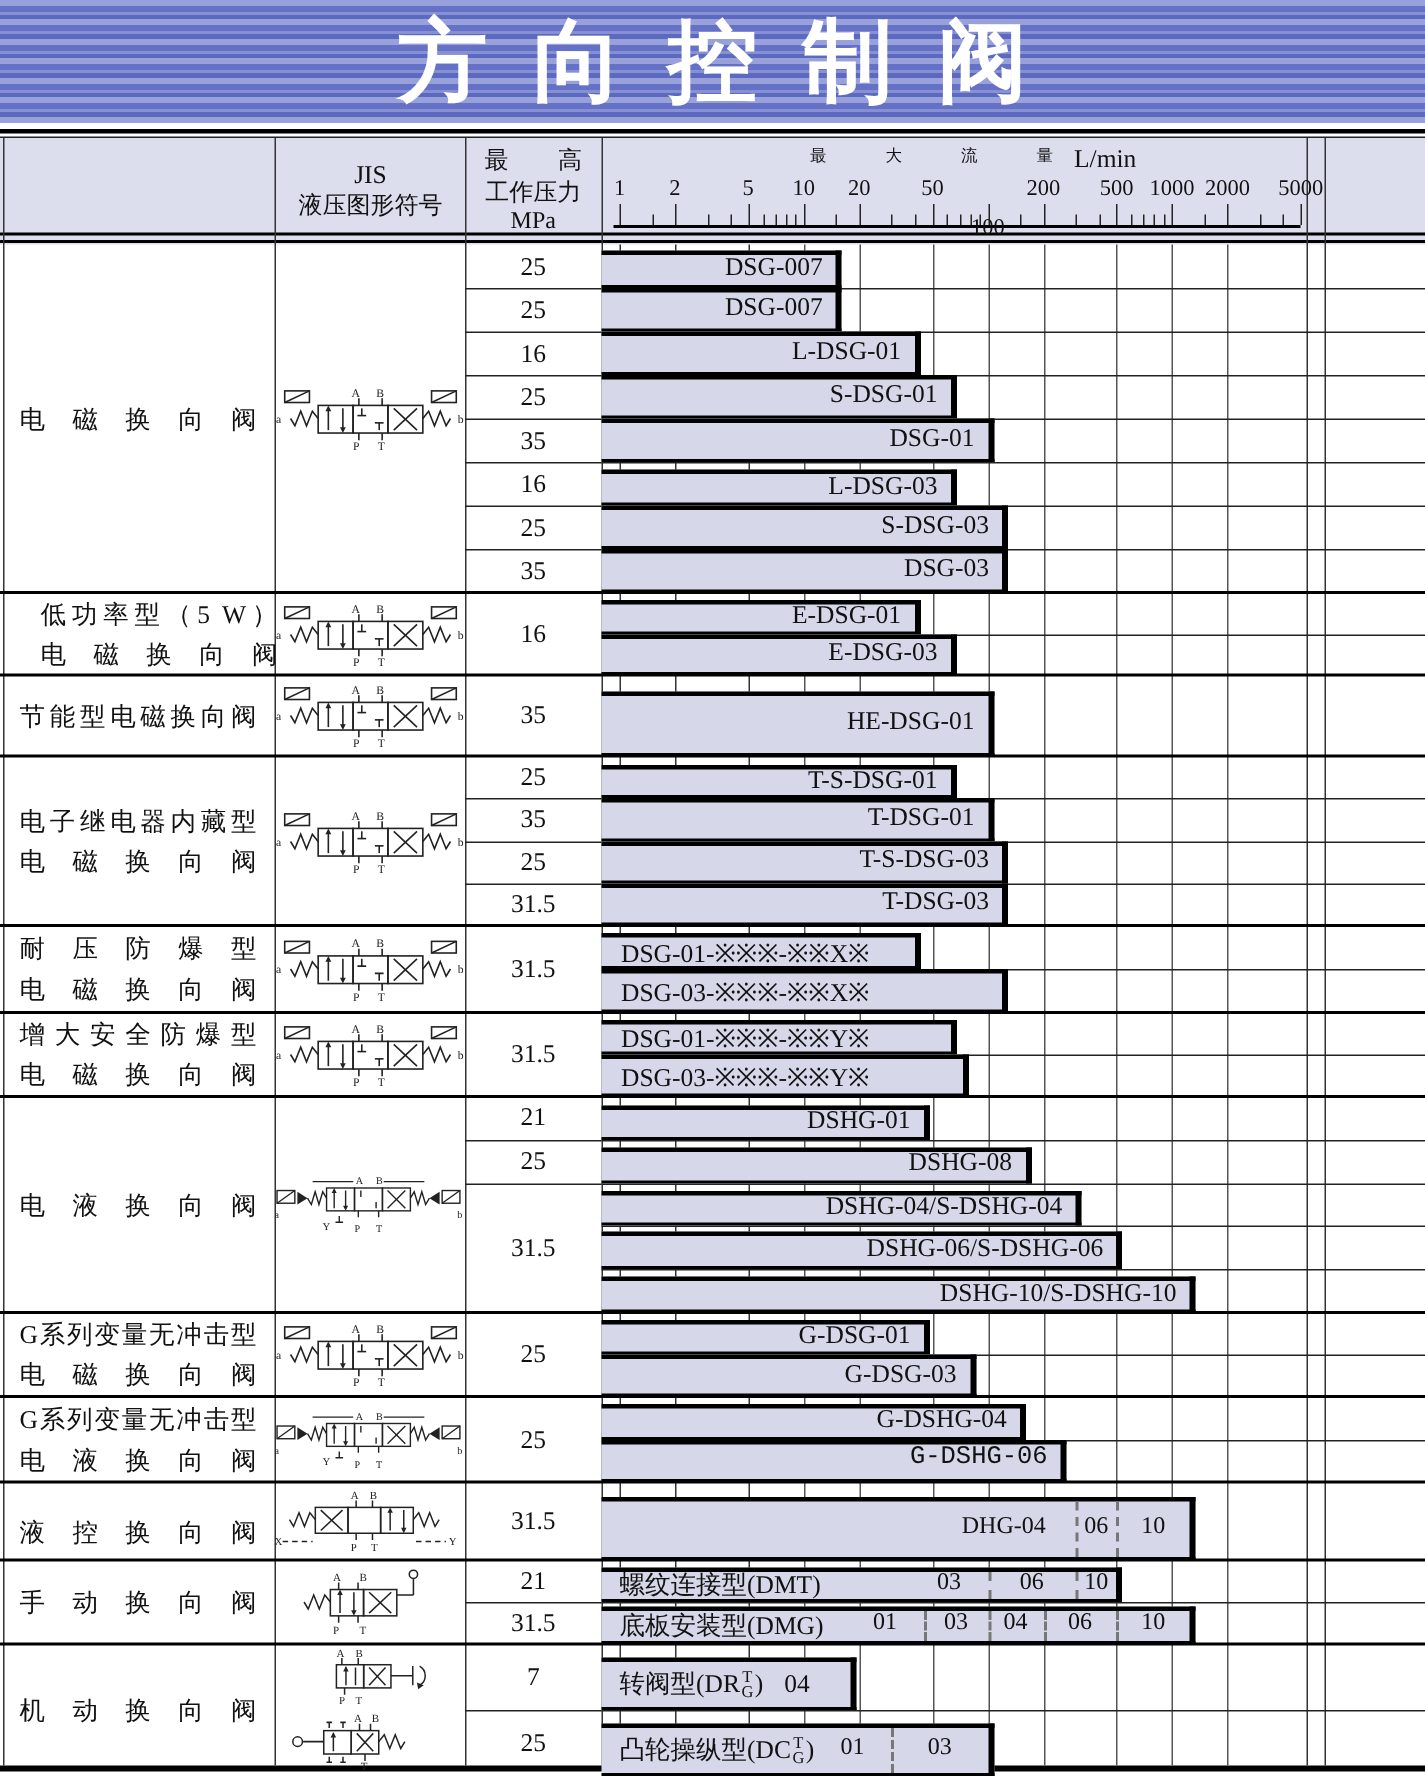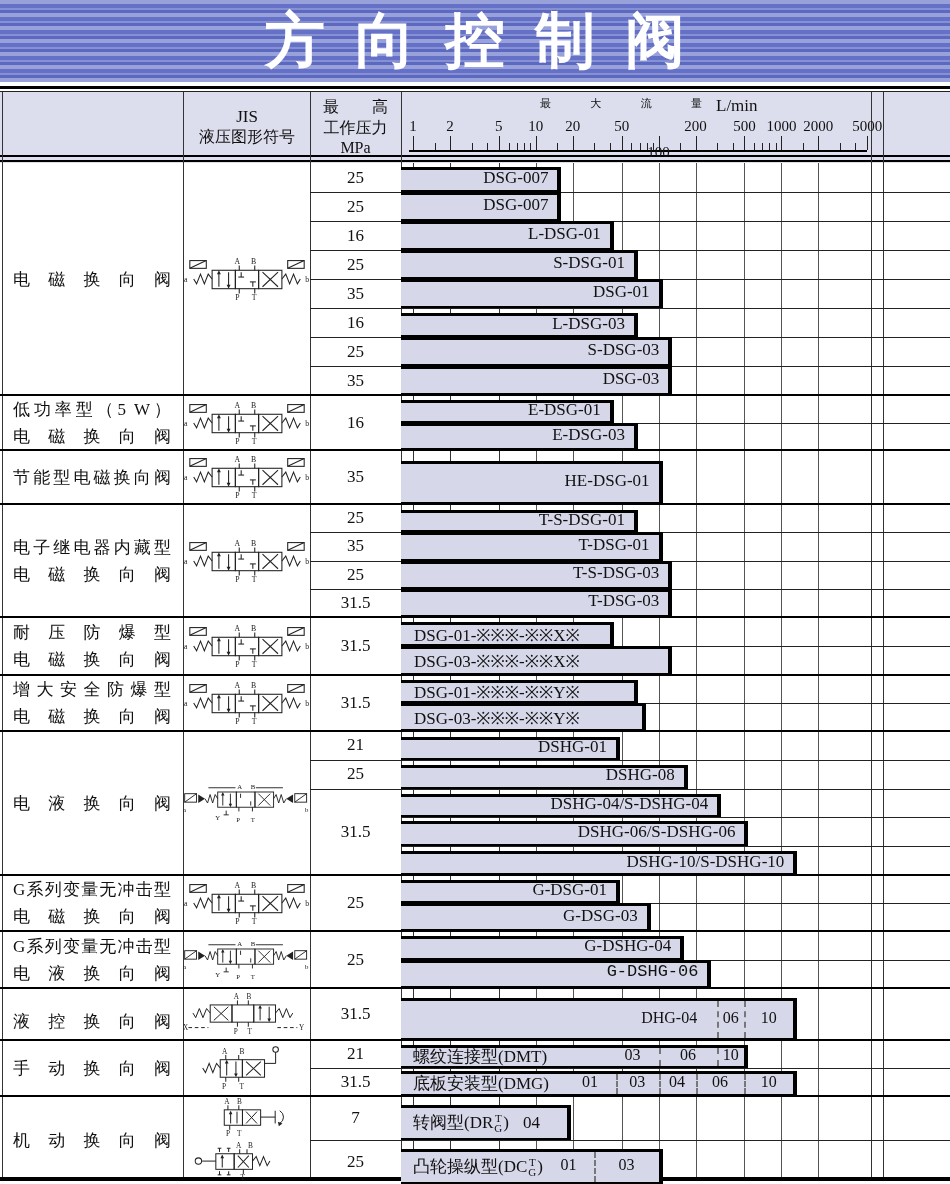--- a/index.html
+++ b/index.html
@@ -206,21 +206,21 @@
       </div>
       <div class="rowline" style="left: 401px; top: 337px; width: 549px;"></div>
       <div class="bar" style="left: 401px; top: 337px; width: 271.323px; height: 29px;">
         <div class="mlabel">S-DSG-03</div>
       </div>
       <div class="rowline" style="left: 401px; top: 366px; width: 549px;"></div>
       <div class="bar" style="left: 401px; top: 366px; width: 271.323px; height: 29px;">
         <div class="mlabel">DSG-03</div>
       </div>
       <div class="secline" style="top: 394px;"></div>
-      <div class="typecell" style="left: 2px; top: 395px; width: 180px; height: 55px;">
+      <div class="typecell" style="left: 16px; top: 395px; width: 180px; height: 55px;">
         <div>低功率型（5 W）</div>
         <div>电磁换向阀</div>
       </div>
       <div class="symcell" style="left: 183px; top: 395px; width: 127px; height: 55px;">
         <svg width="126" height="46" viewBox="0 0 130 46">
           <g stroke="#222" fill="none" stroke-width="1.1">
             <rect x="29" y="14" width="24" height="19"></rect>
             <rect x="53" y="14" width="24" height="19"></rect>
             <rect x="77" y="14" width="24" height="19"></rect>
             <line x1="36" y1="17" x2="36" y2="31"></line>

